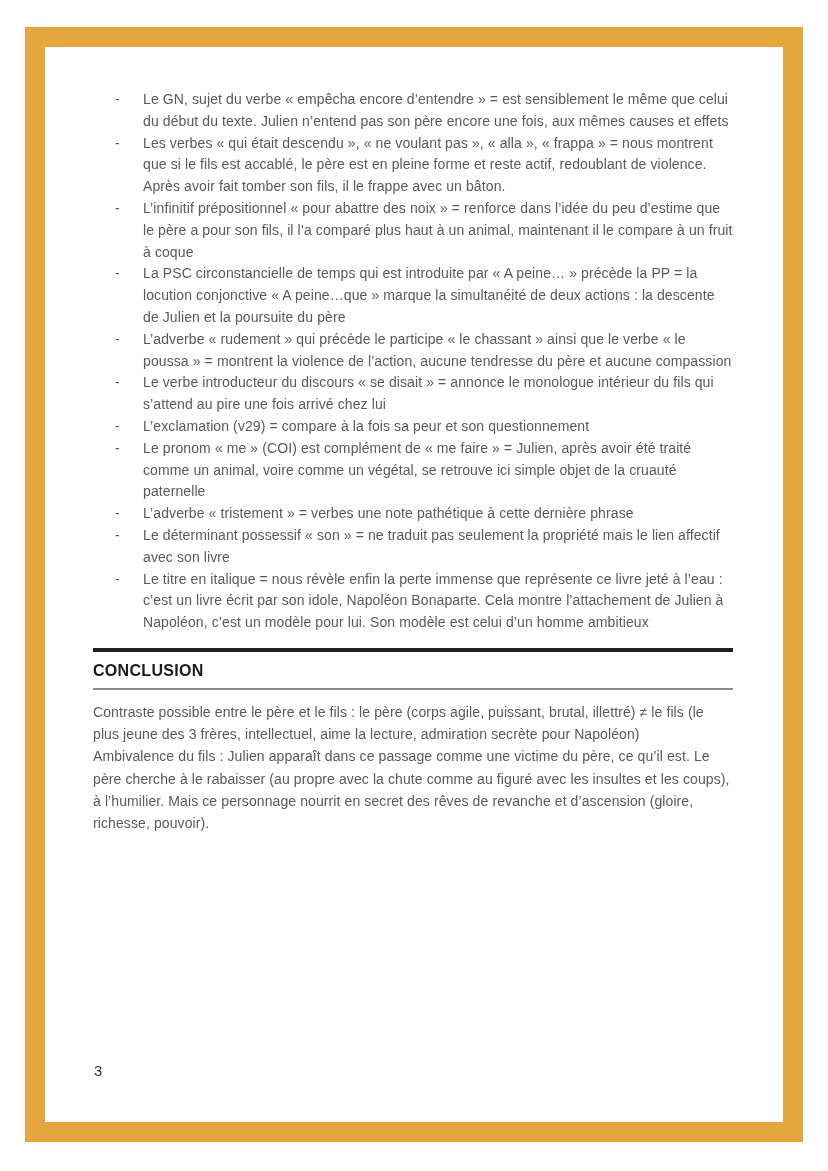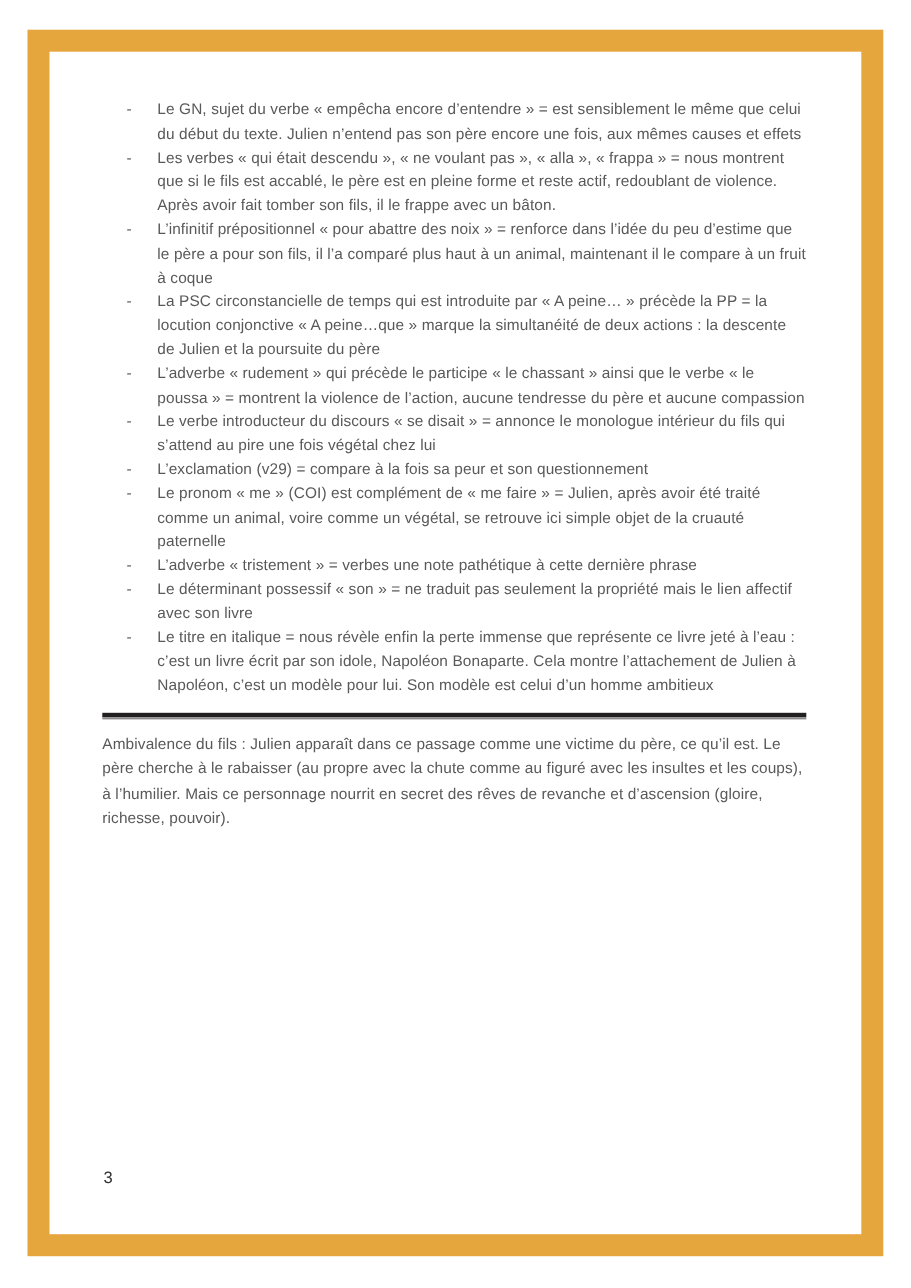--- a/index.html
+++ b/index.html
@@ -108,21 +108,21 @@
       <li class="bullet-item">
         <span class="dash">-</span>
         <span class="bullet-text">La PSC circonstancielle de temps qui est introduite par « A peine… » précède la PP = la locution conjonctive « A peine…que » marque la simultanéité de deux actions : la descente de Julien et la poursuite du père</span>
       </li>
       <li class="bullet-item">
         <span class="dash">-</span>
         <span class="bullet-text">L’adverbe « rudement » qui précède le participe « le chassant » ainsi que le verbe « le poussa » = montrent la violence de l’action, aucune tendresse du père et aucune compassion</span>
       </li>
       <li class="bullet-item">
         <span class="dash">-</span>
-        <span class="bullet-text">Le verbe introducteur du discours « se disait » = annonce le monologue intérieur du fils qui s’attend au pire une fois végétal chez lui</span>
+        <span class="bullet-text">Le verbe introducteur du discours « se disait » = annonce le monologue intérieur du fils qui s’attend au pire une fois arrivé chez lui</span>
       </li>
       <li class="bullet-item">
         <span class="dash">-</span>
         <span class="bullet-text">L’exclamation (v29) = compare à la fois sa peur et son questionnement</span>
       </li>
       <li class="bullet-item">
         <span class="dash">-</span>
         <span class="bullet-text">Le pronom « me » (COI) est complément de « me faire » = Julien, après avoir été traité comme un animal, voire comme un végétal, se retrouve ici simple objet de la cruauté paternelle</span>
       </li>
       <li class="bullet-item">
@@ -134,20 +134,22 @@
         <span class="bullet-text">Le déterminant possessif « son » = ne traduit pas seulement la propriété mais le lien affectif avec son livre</span>
       </li>
       <li class="bullet-item">
         <span class="dash">-</span>
         <span class="bullet-text">Le titre en italique = nous révèle enfin la perte immense que représente ce livre jeté à l’eau : c’est un livre écrit par son idole, Napoléon Bonaparte. Cela montre l’attachement de Julien à Napoléon, c’est un modèle pour lui. Son modèle est celui d’un homme ambitieux</span>
       </li>
     </ul>
 
     <section class="conclusion">
       <div class="rule-thick"></div>
+      <h2 class="conclusion-heading">CONCLUSION</h2>
       <div class="rule-thin"></div>
+      <p>Contraste possible entre le père et le fils : le père (corps agile, puissant, brutal, illettré) ≠ le fils (le plus jeune des 3 frères, intellectuel, aime la lecture, admiration secrète pour Napoléon)</p>
       <p>Ambivalence du fils : Julien apparaît dans ce passage comme une victime du père, ce qu’il est. Le père cherche à le rabaisser (au propre avec la chute comme au figuré avec les insultes et les coups), à l’humilier. Mais ce personnage nourrit en secret des rêves de revanche et d’ascension (gloire, richesse, pouvoir).</p>
     </section>
 
   </div>
 
   <div class="page-number">3</div>
 </div>
 
 </body></html>

